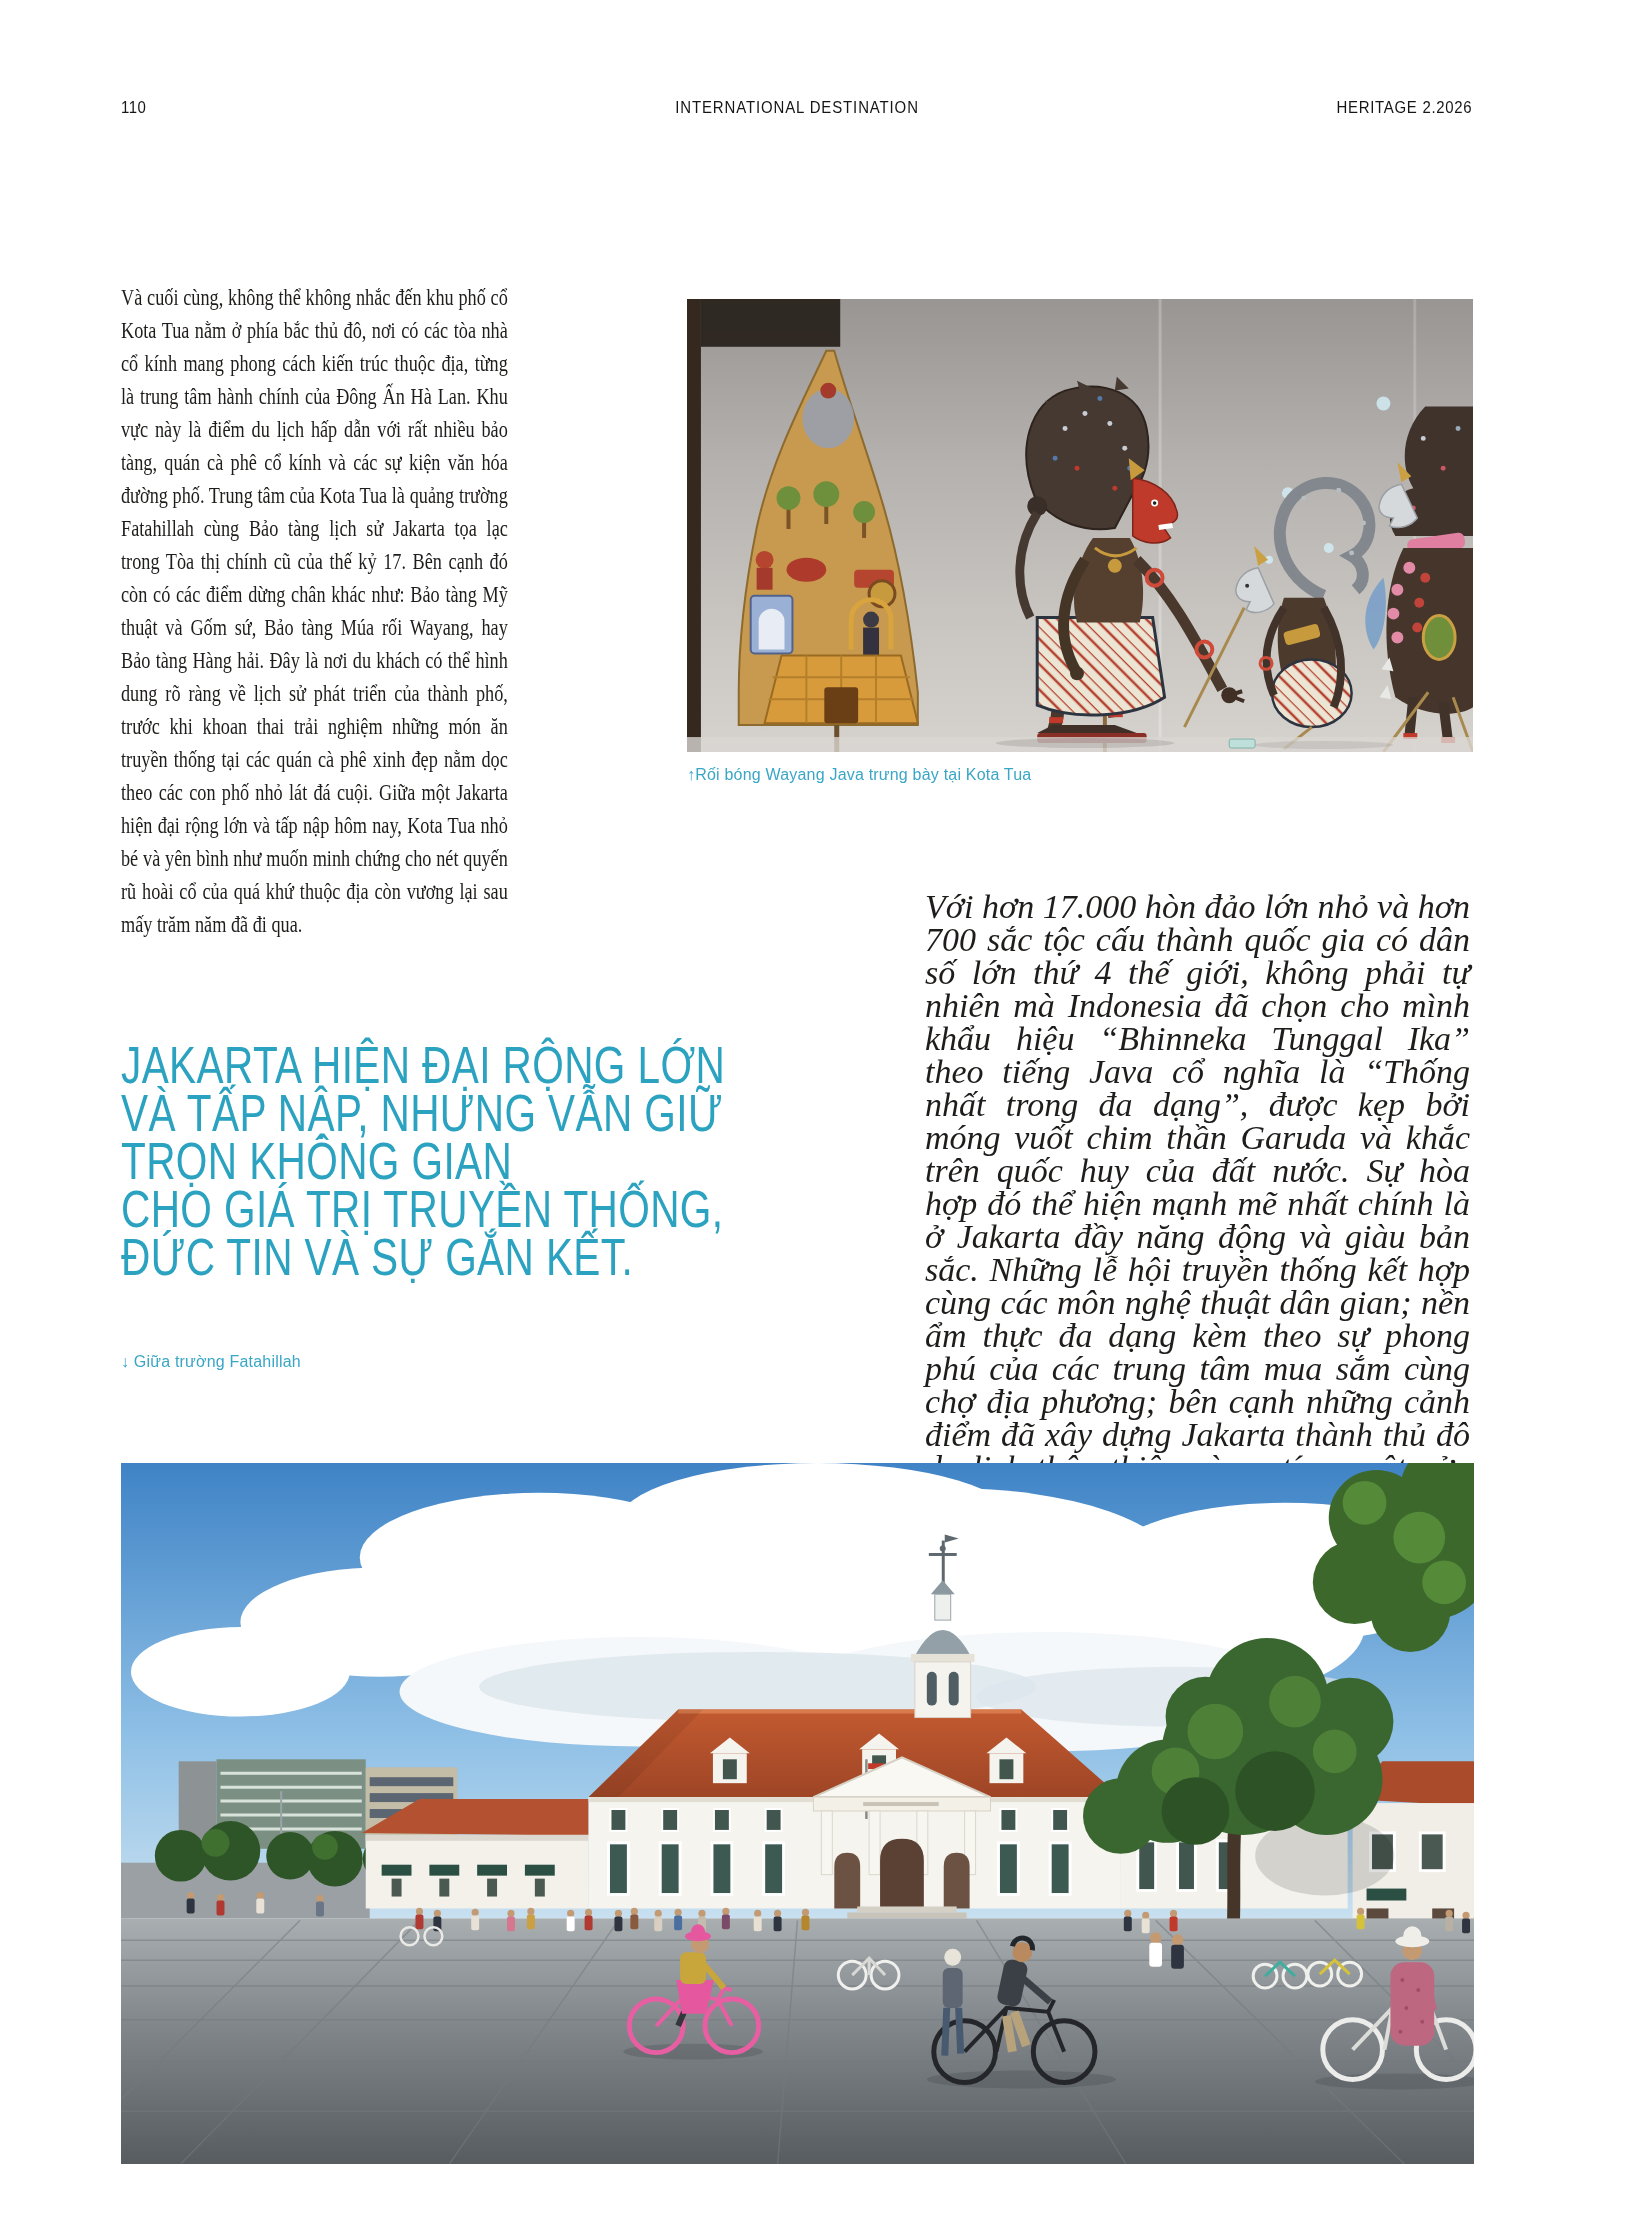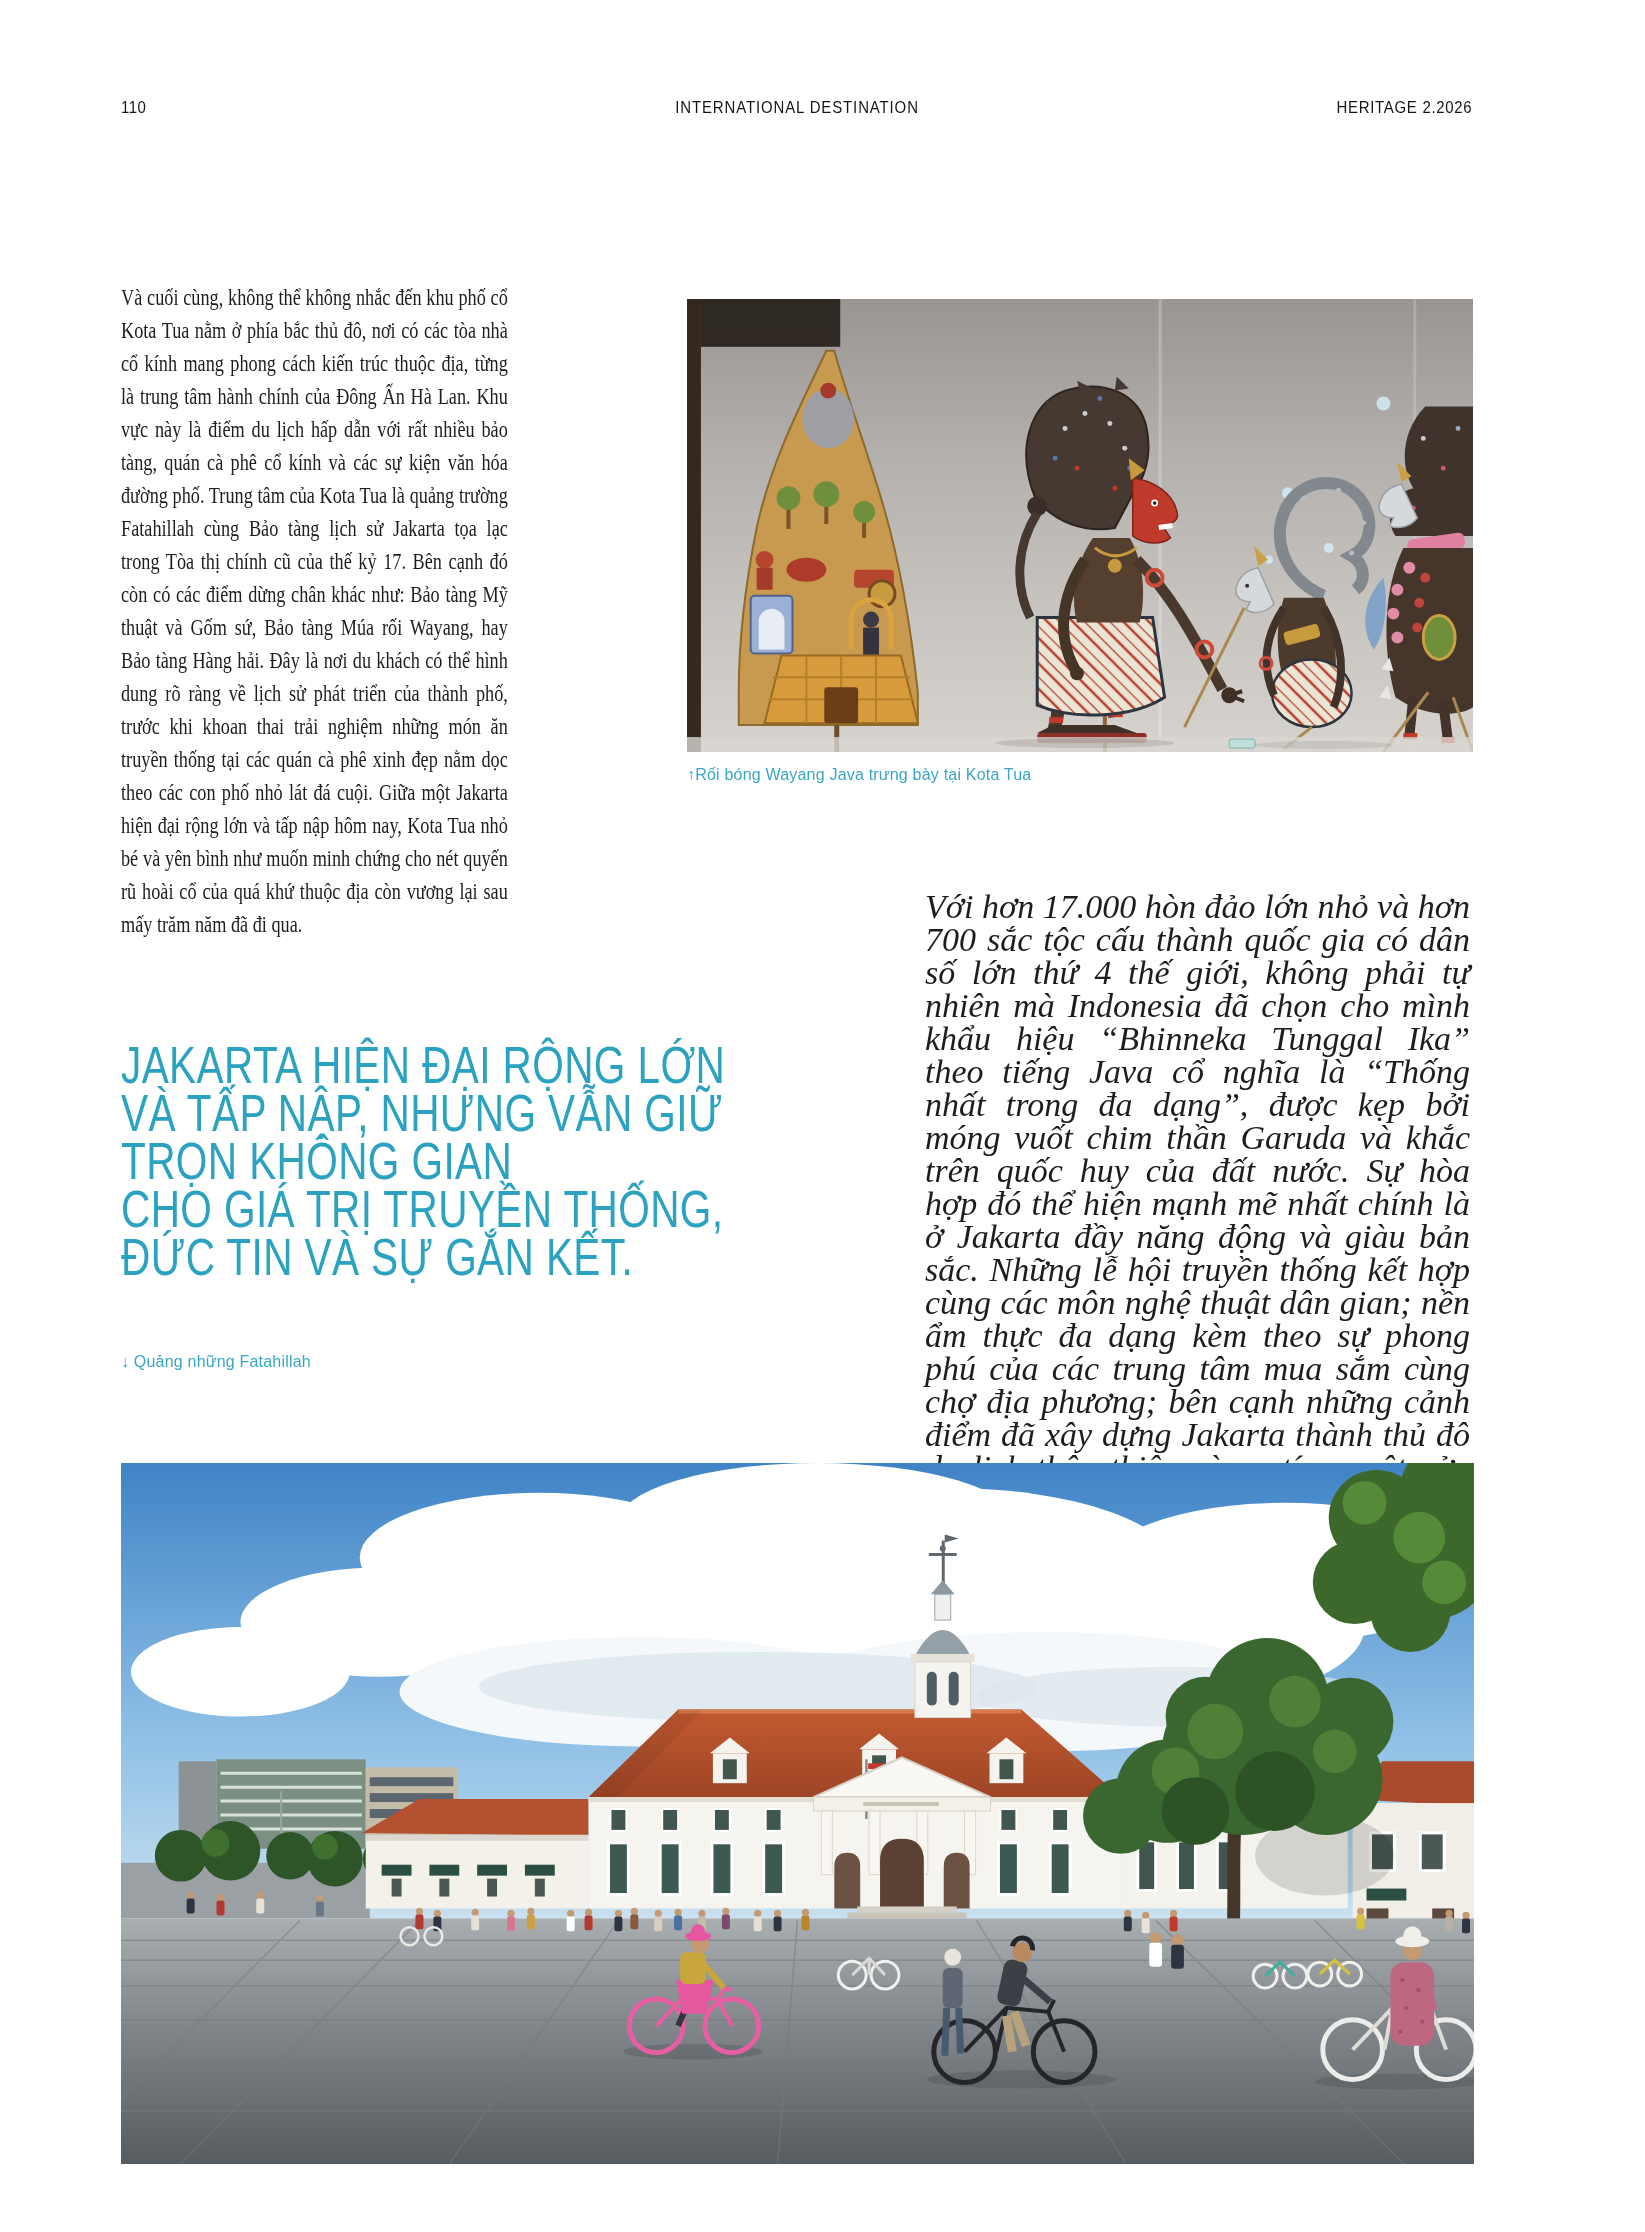--- a/index.html
+++ b/index.html
@@ -219,21 +219,21 @@
     <span>↑</span><span>Rối bóng Wayang Java trưng bày tại Kota Tua</span>
   </div>
 
   <div class="pull-quote">JAKARTA HIỆN ĐẠI RỘNG LỚN
 VÀ TẤP NẬP, NHƯNG VẪN GIỮ
 TRỌN KHÔNG GIAN
 CHO GIÁ TRỊ TRUYỀN THỐNG,
 ĐỨC TIN VÀ SỰ GẮN KẾT.</div>
 
   <div class="caption cap-fatahillah">
-    <span>↓ </span><span>Quảng những Fatahillah</span>
+    <span>↓ </span><span>Giữa trường Fatahillah</span>
   </div>
 
   <p class="bodytext col-right">
     <span>Với hơn 17.000 hòn đảo lớn nhỏ và hơn 700 sắc tộc cấu thành quốc gia có dân số lớn thứ 4 thế giới, không phải tự nhiên mà Indonesia đã chọn cho mình khẩu hiệu “Bhinneka Tunggal Ika” theo tiếng Java cổ nghĩa là “Thống nhất trong đa dạng”, được kẹp bởi móng vuốt chim thần Garuda và khắc trên quốc huy của đất nước. Sự hòa hợp đó thể hiện mạnh mẽ nhất chính là ở Jakarta đầy năng động và giàu bản sắc. Những lễ hội truyền thống kết hợp cùng các môn nghệ thuật dân gian; nền ẩm thực đa dạng kèm theo sự phong phú của các trung tâm mua sắm cùng chợ địa phương; bên cạnh những cảnh điểm đã xây dựng Jakarta thành thủ đô du lịch thân thiện và uy tín - một cửa ngõ pha trộn giữa cổ điển và hiện đại bậc nhất Đông Nam Á.</span>
     <svg class="endmark" width="34" height="24" viewBox="0 0 34 24">
       <g fill="#d8883f">
         <path d="M17 2 C13.5 8 13.5 15 17 22.5 C20.5 15 20.5 8 17 2 Z"></path>
         <path d="M8 5.5 C8 12 11 18 16.2 22.5 C13.8 15 12 10 8 5.5 Z"></path>
         <path d="M26 5.5 C26 12 23 18 17.8 22.5 C20.2 15 22 10 26 5.5 Z"></path>
         <path d="M1 11.5 C4 17 9 21 15.3 22.8 C10 18.3 6 15 1 11.5 Z"></path>

